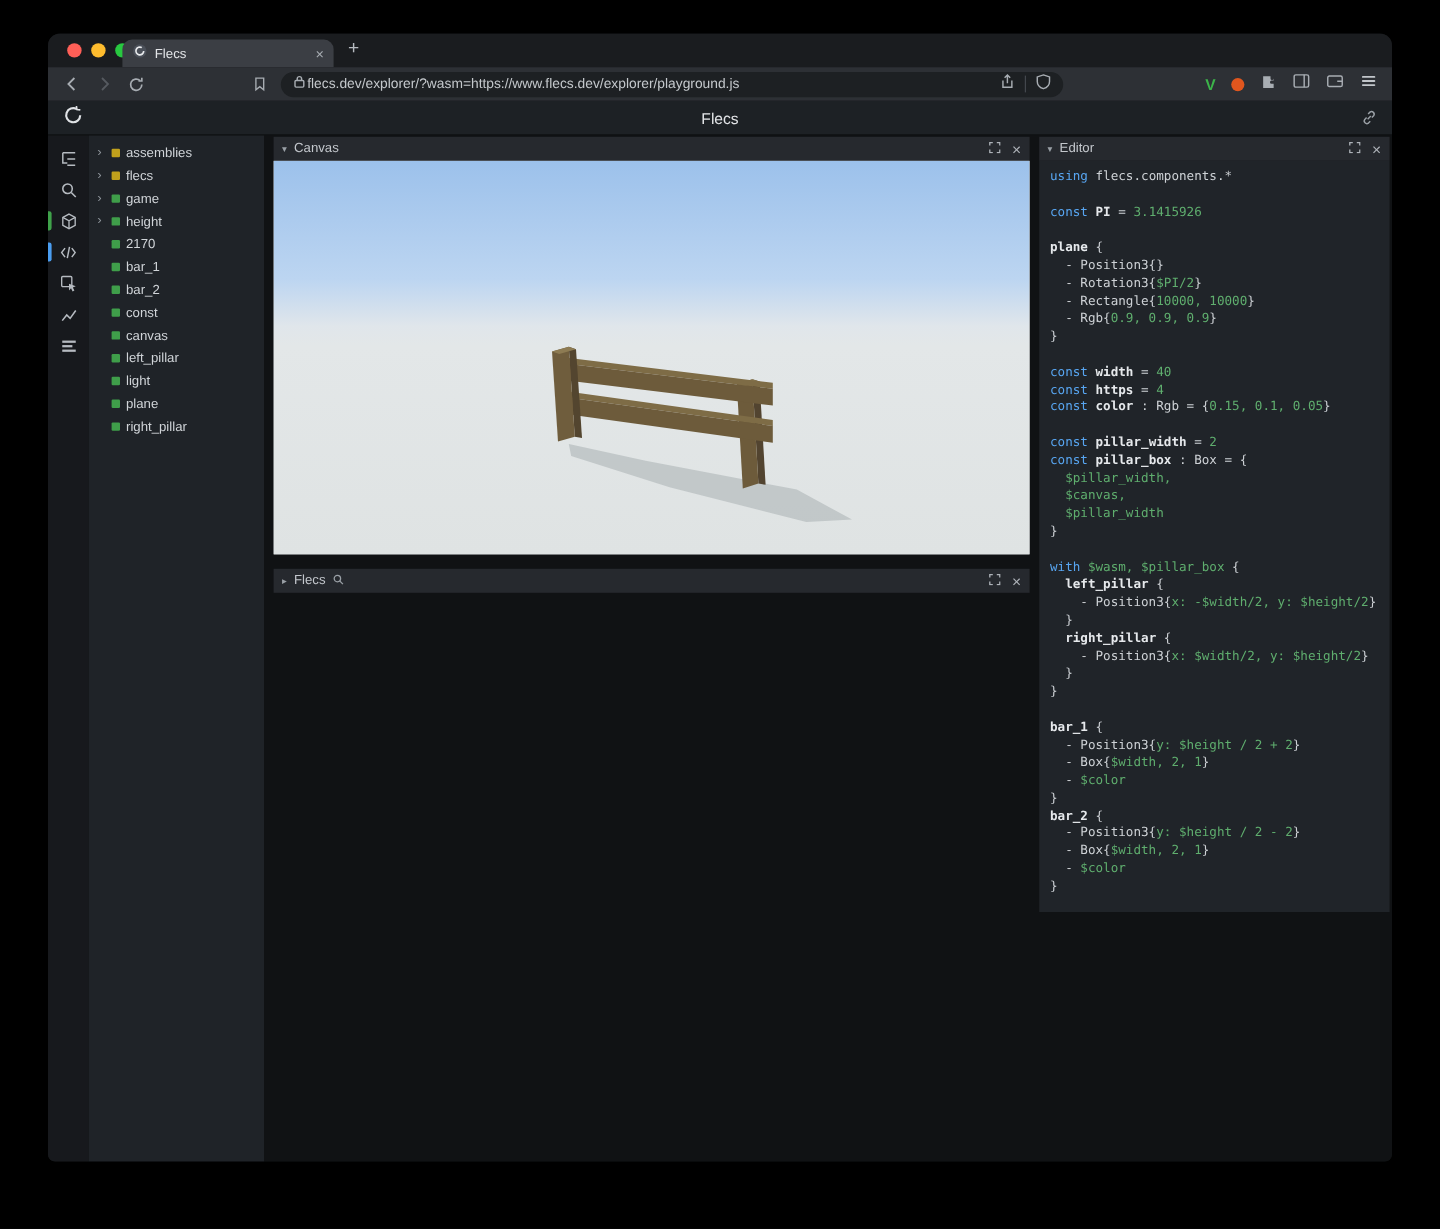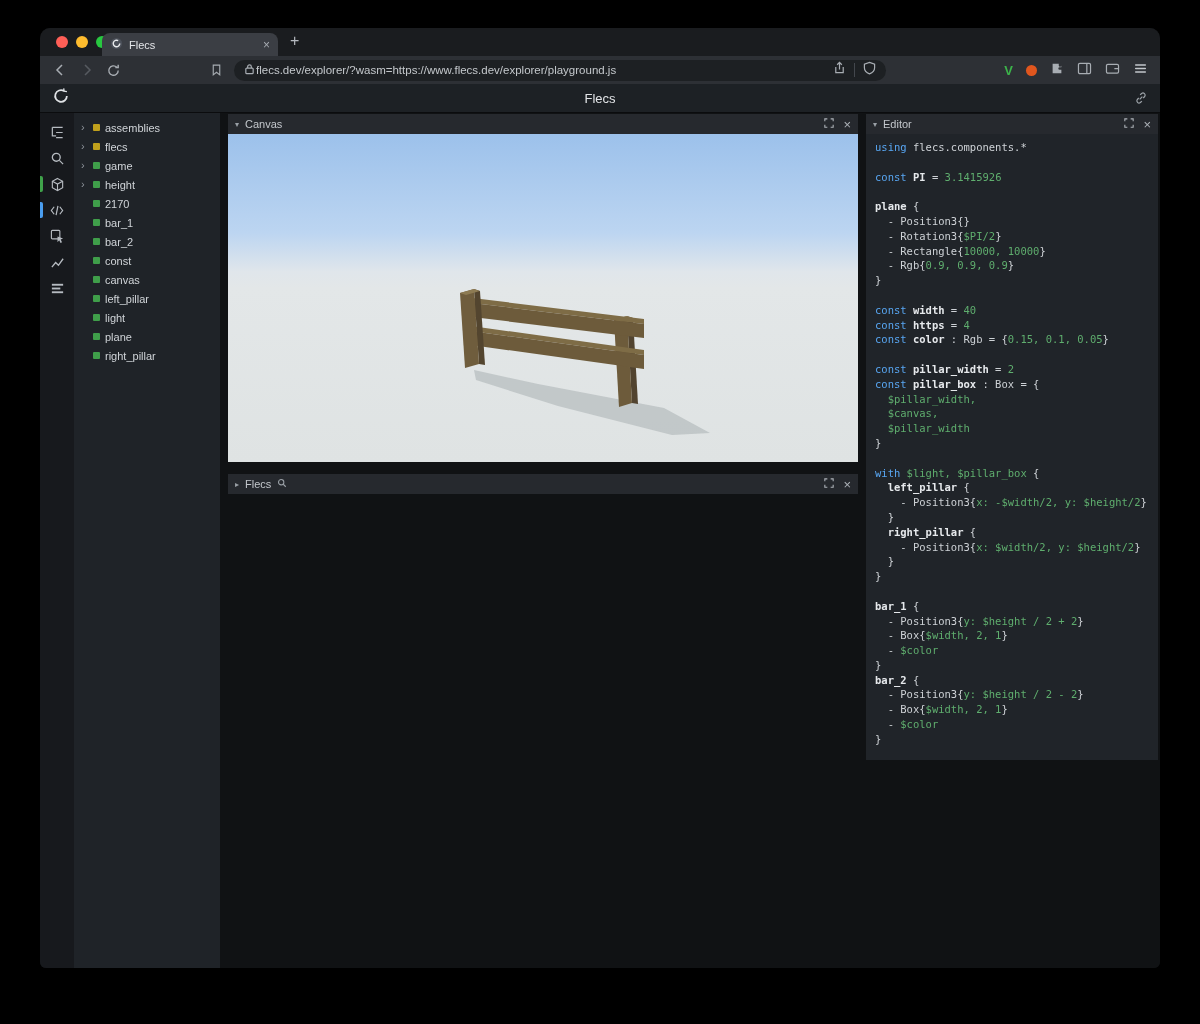--- a/index.html
+++ b/index.html
@@ -400,21 +400,21 @@
         <div class="code-line"><span class="tok-k">const </span><span class="tok-b">https</span><span class="tok-p"> = </span><span class="tok-g">4</span></div>
         <div class="code-line"><span class="tok-k">const </span><span class="tok-b">color</span><span class="tok-p"> : Rgb = {</span><span class="tok-g">0.15, 0.1, 0.05</span><span class="tok-p">}</span></div>
         <div class="code-line">&nbsp;</div>
         <div class="code-line"><span class="tok-k">const </span><span class="tok-b">pillar_width</span><span class="tok-p"> = </span><span class="tok-g">2</span></div>
         <div class="code-line"><span class="tok-k">const </span><span class="tok-b">pillar_box</span><span class="tok-p"> : Box = {</span></div>
         <div class="code-line"><span class="tok-g">  $pillar_width,</span></div>
         <div class="code-line"><span class="tok-g">  $canvas,</span></div>
         <div class="code-line"><span class="tok-g">  $pillar_width</span></div>
         <div class="code-line"><span class="tok-p">}</span></div>
         <div class="code-line">&nbsp;</div>
-        <div class="code-line"><span class="tok-k">with </span><span class="tok-g">$light, $pillar_box</span><span class="tok-p"> {</span></div>
+        <div class="code-line"><span class="tok-k">with </span><span class="tok-g">$wasm, $pillar_box</span><span class="tok-p"> {</span></div>
         <div class="code-line"><span class="tok-p">  </span><span class="tok-b">left_pillar</span><span class="tok-p"> {</span></div>
         <div class="code-line"><span class="tok-p">    - Position3{</span><span class="tok-g">x: -$width/2, y: $height/2</span><span class="tok-p">}</span></div>
         <div class="code-line"><span class="tok-p">  }</span></div>
         <div class="code-line"><span class="tok-p">  </span><span class="tok-b">right_pillar</span><span class="tok-p"> {</span></div>
         <div class="code-line"><span class="tok-p">    - Position3{</span><span class="tok-g">x: $width/2, y: $height/2</span><span class="tok-p">}</span></div>
         <div class="code-line"><span class="tok-p">  }</span></div>
         <div class="code-line"><span class="tok-p">}</span></div>
         <div class="code-line">&nbsp;</div>
         <div class="code-line"><span class="tok-b">bar_1</span><span class="tok-p"> {</span></div>
         <div class="code-line"><span class="tok-p">  - Position3{</span><span class="tok-g">y: $height / 2 + 2</span><span class="tok-p">}</span></div>

